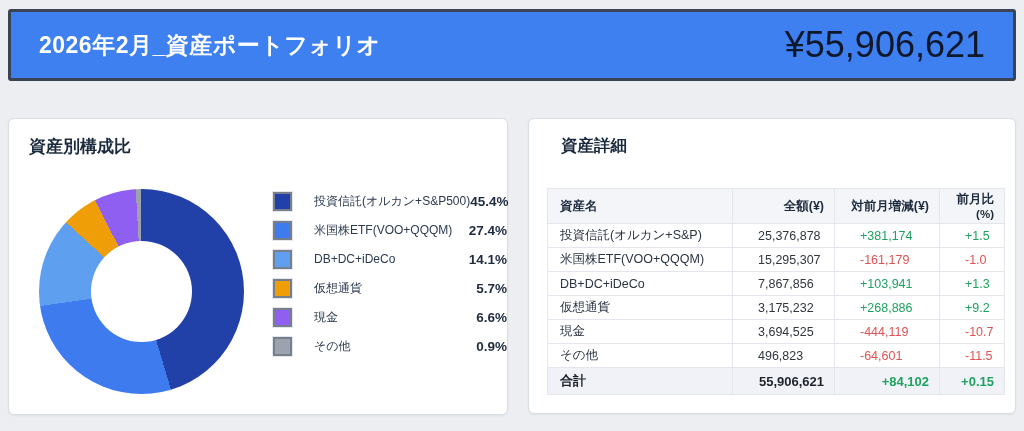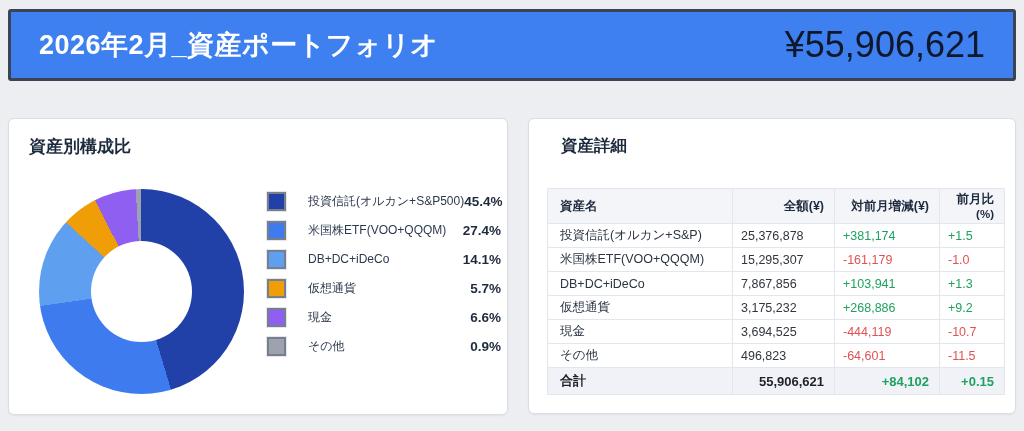--- a/index.html
+++ b/index.html
@@ -12,21 +12,21 @@
   }
   .page { position:absolute; inset:0; }
 
   
   .banner {
     position:absolute; left:8px; top:9px; width:1008px; height:72px;
     background:#3e80f0; border:3px solid #3a4454; border-radius:3px;
     display:flex; align-items:center; justify-content:space-between;
     padding:0 28px;
   }
-  .banner h1 { color:#fff; font-size:27px; font-weight:bold; letter-spacing:.5px; }
+  .banner h1 { color:#fff; font-size:23px; font-weight:bold; letter-spacing:.5px; }
   .banner-right { text-align:right; line-height:1.05; }
   .banner-right .total { color:#0f172a; font-size:36px; font-weight:normal; }
   .banner-right .subtitle { color:#4fe59c; font-size:13px; font-weight:bold; margin-top:3px; }
 
   
   .panel {
     position:absolute; top:118px; background:#fff;
     border:1px solid #d9dee5; border-radius:6px;
     box-shadow:0 1px 2px rgba(40,50,70,.06);
   }
@@ -42,21 +42,21 @@
     border-radius:50%;
     background:conic-gradient(#2140a8 0deg 163deg, #3d7bee 163deg 262deg,
                #5f9ff0 262deg 313deg, #f09e08 313deg 333deg,
                #8e5ff0 333deg 357deg, #9ca3ae 357deg 360deg);
   }
   .donut .hole {
     position:absolute; inset:52px; border-radius:50%; background:#fff;
   }
 
   
-  .legend { position:absolute; left:258px; top:72px; width:234px; }
+  .legend { position:absolute; left:264px; top:72px; width:234px; }
   .lrow { display:flex; align-items:center; height:20px; margin-bottom:9px; }
   .sw {
     width:19px; height:19px; flex:0 0 19px;
     border:2px solid #767f8b; outline:1px solid #e3e6ea;
     margin-right:22px; background:#ccc;
   }
   .ll { flex:1; font-size:12px; color:#2c3a4e; white-space:nowrap; }
   .lp { font-size:13.5px; font-weight:bold; color:#1e2b3e; text-align:left; }
 
   
@@ -75,21 +75,21 @@
   }
   table.assets thead th {
     height:35px; background:#f3f5f8; color:#1e2b3e; font-weight:bold;
     font-size:12.5px; vertical-align:middle;
   }
   table.assets thead th.h-name { text-align:left; padding-left:12px; }
   table.assets thead th.h-num  { text-align:right; padding-right:10px; }
   table.assets thead th .sub { display:block; font-size:11.5px; line-height:1.1; }
   table.assets tbody td { height:24px; }
   table.assets td.c-name { text-align:left; padding-left:12px; color:#2b3442; }
-  table.assets td.c-num  { text-align:left; padding-left:8px; color:#31363d; }
+  table.assets td.c-num  { text-align:left; padding-left:25px; color:#31363d; }
   table.assets tr.total td {
     height:27px; background:#f0f2f7; font-weight:bold; color:#1d222b;
     font-size:13px;
   }
   table.assets tr.total td.c-num { text-align:right; padding-right:10px; padding-left:0; }
 </style>
 </head>
 <body>
 
 <div class="page">

